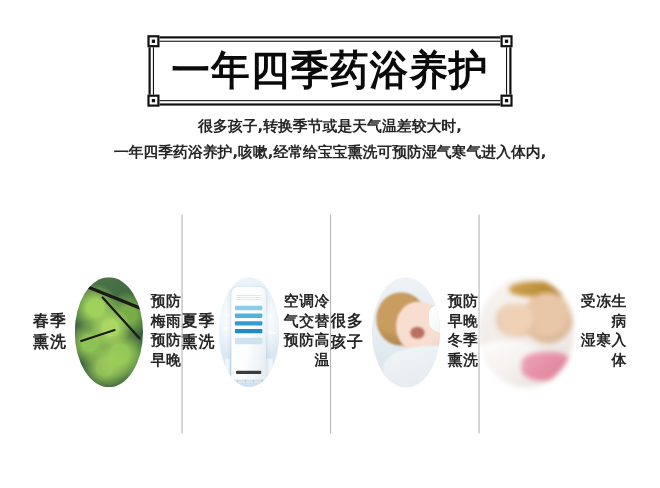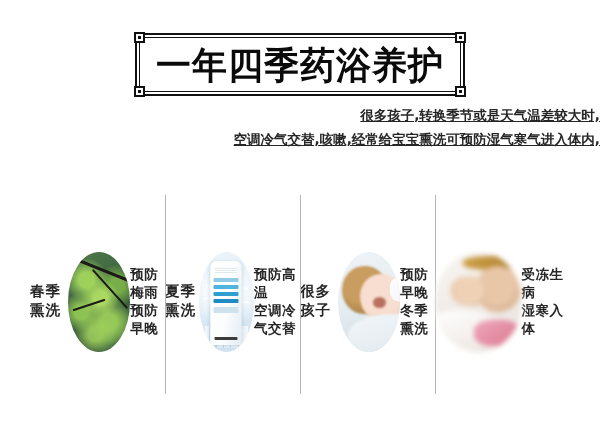--- a/index.html
+++ b/index.html
@@ -69,26 +69,25 @@
   .corner.tr { top: -6px;    right: -6px; }
   .corner.bl { bottom: -6px; left: -6px; }
   .corner.br { bottom: -6px; right: -6px; }
 
   
   #intro {
     position: absolute;
     left: 0;
     top: 103px;
     width: 600px;
-    text-align: right;
+    text-align: center;
     color: #262626;
     font-size: 13.5px;
     line-height: 24px;
     font-weight: bold;
-    text-decoration: underline;
   }
   #intro .line { display: block; white-space: nowrap; }
 
   
   #seasons {
     position: absolute;
     left: 30px;
     top: 193px;
     width: 540px;
     height: 205px;
@@ -124,21 +123,21 @@
     overflow: hidden;
     position: relative;
     background: #f3f3f3;
   }
   .season-caption {
     margin-top: 11px;
     font-size: 13.5px;
     font-weight: bold;
     color: #262626;
     line-height: 18px;
-    text-align: left;
+    text-align: right;
     letter-spacing: 0.5px;
   }
   .season-caption span { display: block; }
 
   
   
   .photo-spring {
     background:
       radial-gradient(circle at 30% 28%, rgba(163,214,93,0.95) 0 9%, rgba(163,214,93,0) 26%),
       radial-gradient(circle at 52% 46%, rgba(176,221,99,0.95) 0 11%, rgba(176,221,99,0) 30%),
@@ -291,21 +290,21 @@
     <span class="corner tl"></span>
     <span class="corner tr"></span>
     <span class="corner bl"></span>
     <span class="corner br"></span>
     <span id="title-text">一年四季药浴养护</span>
   </div>
 </div>
 
 <div id="intro">
   <span class="line">很多孩子,转换季节或是天气温差较大时,</span>
-  <span class="line">空调冷气交替,咳嗽,经常给宝宝熏洗可预防湿气寒气进入体内,</span>
+  <span class="line">一年四季药浴养护,咳嗽,经常给宝宝熏洗可预防湿气寒气进入体内,</span>
 </div>
 
 <div id="seasons">
 
   <div class="season-col">
     <div class="season-title">春季熏洗</div>
     <div class="season-photo photo-spring">
       <span class="branch b1"></span>
       <span class="branch b2"></span>
       <span class="branch b3"></span>
@@ -329,22 +328,22 @@
         <span class="top-grill"></span>
         <span class="vent v1"></span>
         <span class="vent v2"></span>
         <span class="vent v3"></span>
         <span class="vent v4"></span>
         <span class="panel"></span>
         <span class="base"></span>
       </span>
     </div>
     <div class="season-caption">
+      <span>空调冷气交替</span>
       <span>预防高温</span>
-      <span>空调冷气交替</span>
     </div>
   </div>
 
   <div class="season-col">
     <div class="season-title">很多孩子</div>
     <div class="season-photo photo-autumn">
       <span class="hair"></span>
       <span class="face"></span>
       <span class="mouth"></span>
       <span class="tissue"></span>

